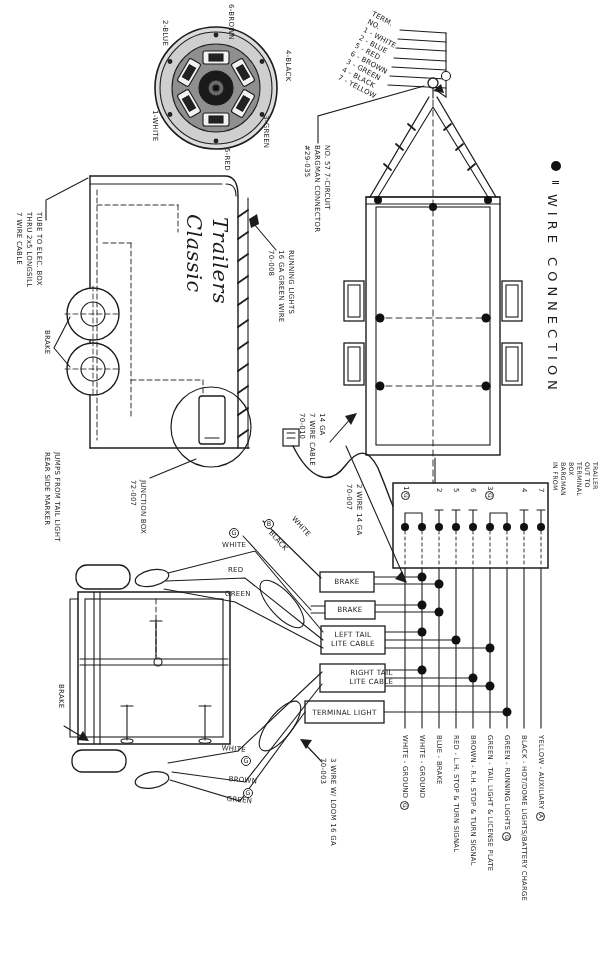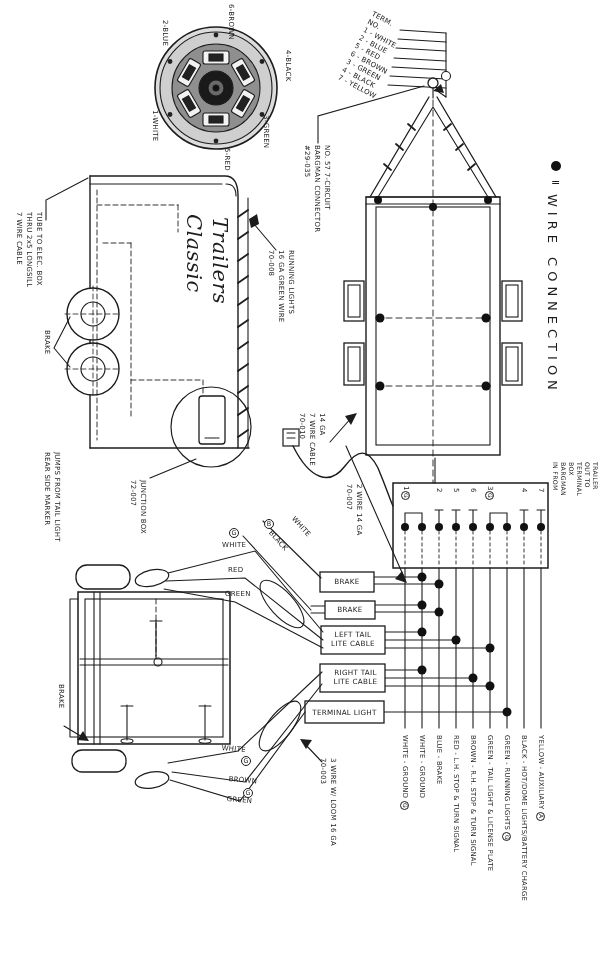--- a/index.html
+++ b/index.html
@@ -396,21 +396,21 @@
 <div class="h" style="left:228px;top:566px">RED</div>
 <div class="h" style="left:225px;top:590px">GREEN</div>
 <span class="circ-abs" style="left:264px;top:519px">B</span>
 <div class="h r" style="left:273px;top:529px;transform:rotate(48deg)">BLACK</div>
 <div class="h r" style="left:296px;top:515px;transform:rotate(48deg)">WHITE</div>
 
 <div class="boxlab" style="left:320px;top:577px;width:54px">BRAKE</div>
 <div class="boxlab" style="left:325px;top:605px;width:50px">BRAKE</div>
 <div class="boxlab" style="left:321px;top:630px;width:64px">LEFT TAIL
 LITE CABLE</div>
-<div class="boxlab" style="left:320px;top:668px;width:71px">RIGHT TAIL
+<div class="boxlab" style="left:336px;top:668px;width:71px">RIGHT TAIL
 LITE CABLE</div>
 <div class="boxlab" style="left:305px;top:708px;width:79px">TERMINAL LIGHT</div>
 
 <div class="h r" style="left:222px;top:744px;transform:rotate(5deg)">WHITE</div>
 <span class="circ-abs" style="left:241px;top:756px">G</span>
 <div class="h r" style="left:229px;top:775px;transform:rotate(5deg)">BROWN</div>
 <span class="circ-abs" style="left:243px;top:788px">G</span>
 <div class="h r" style="left:227px;top:795px;transform:rotate(5deg)">GREEN</div>
 <div class="v" style="left:56px;top:684px">BRAKE</div>
 

